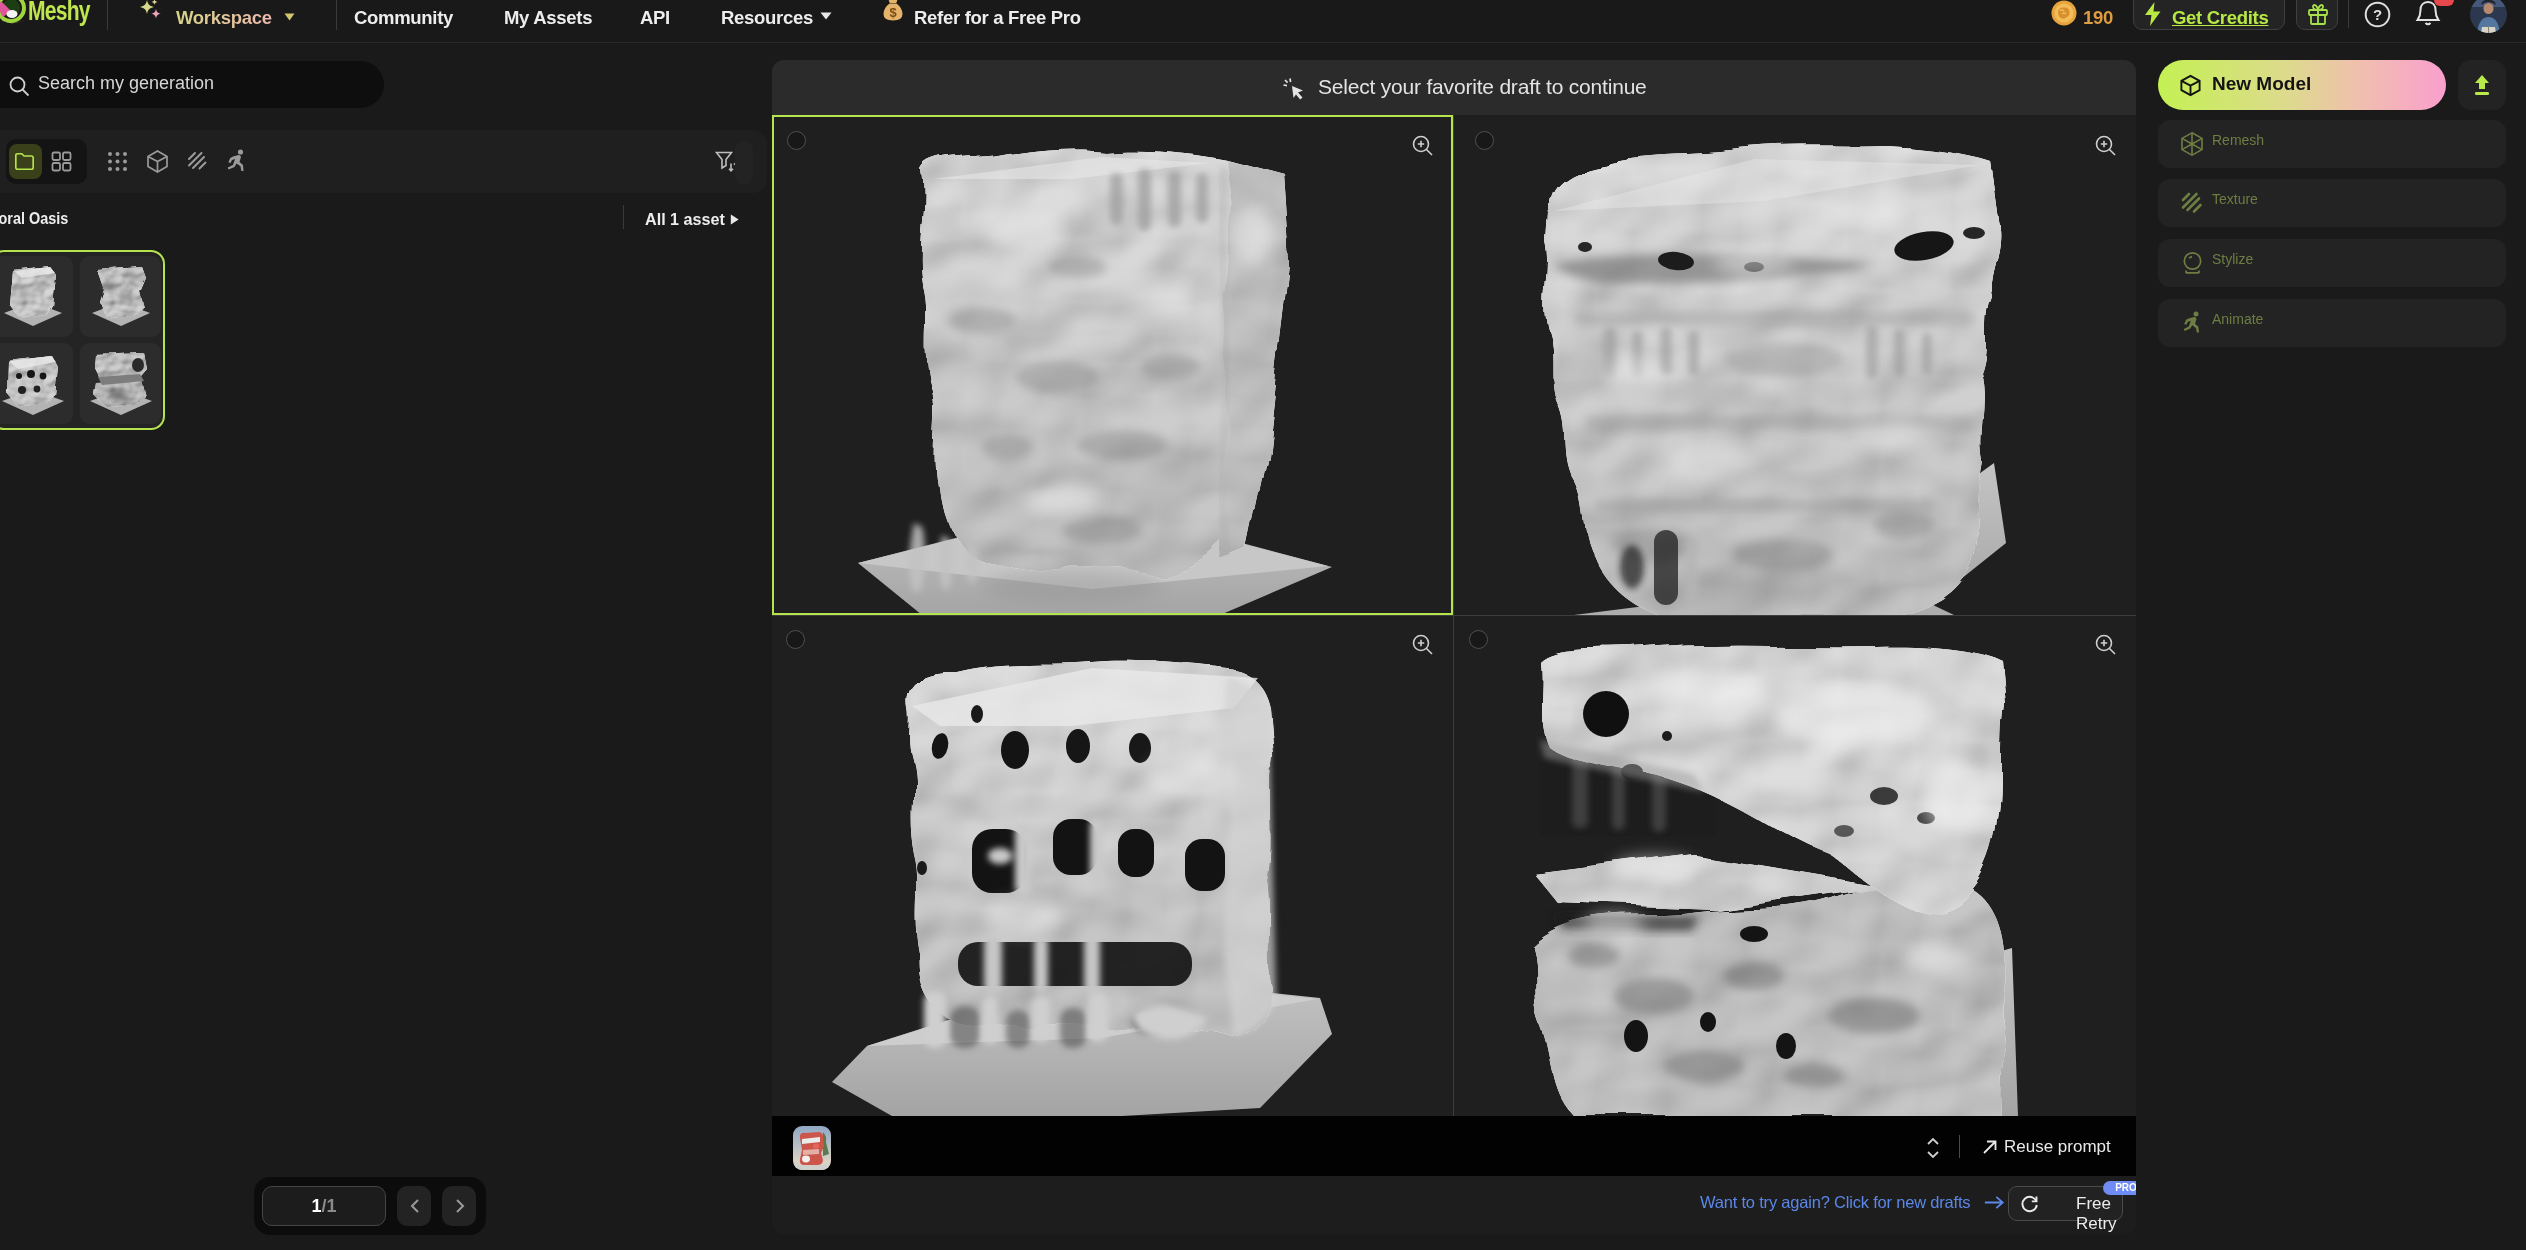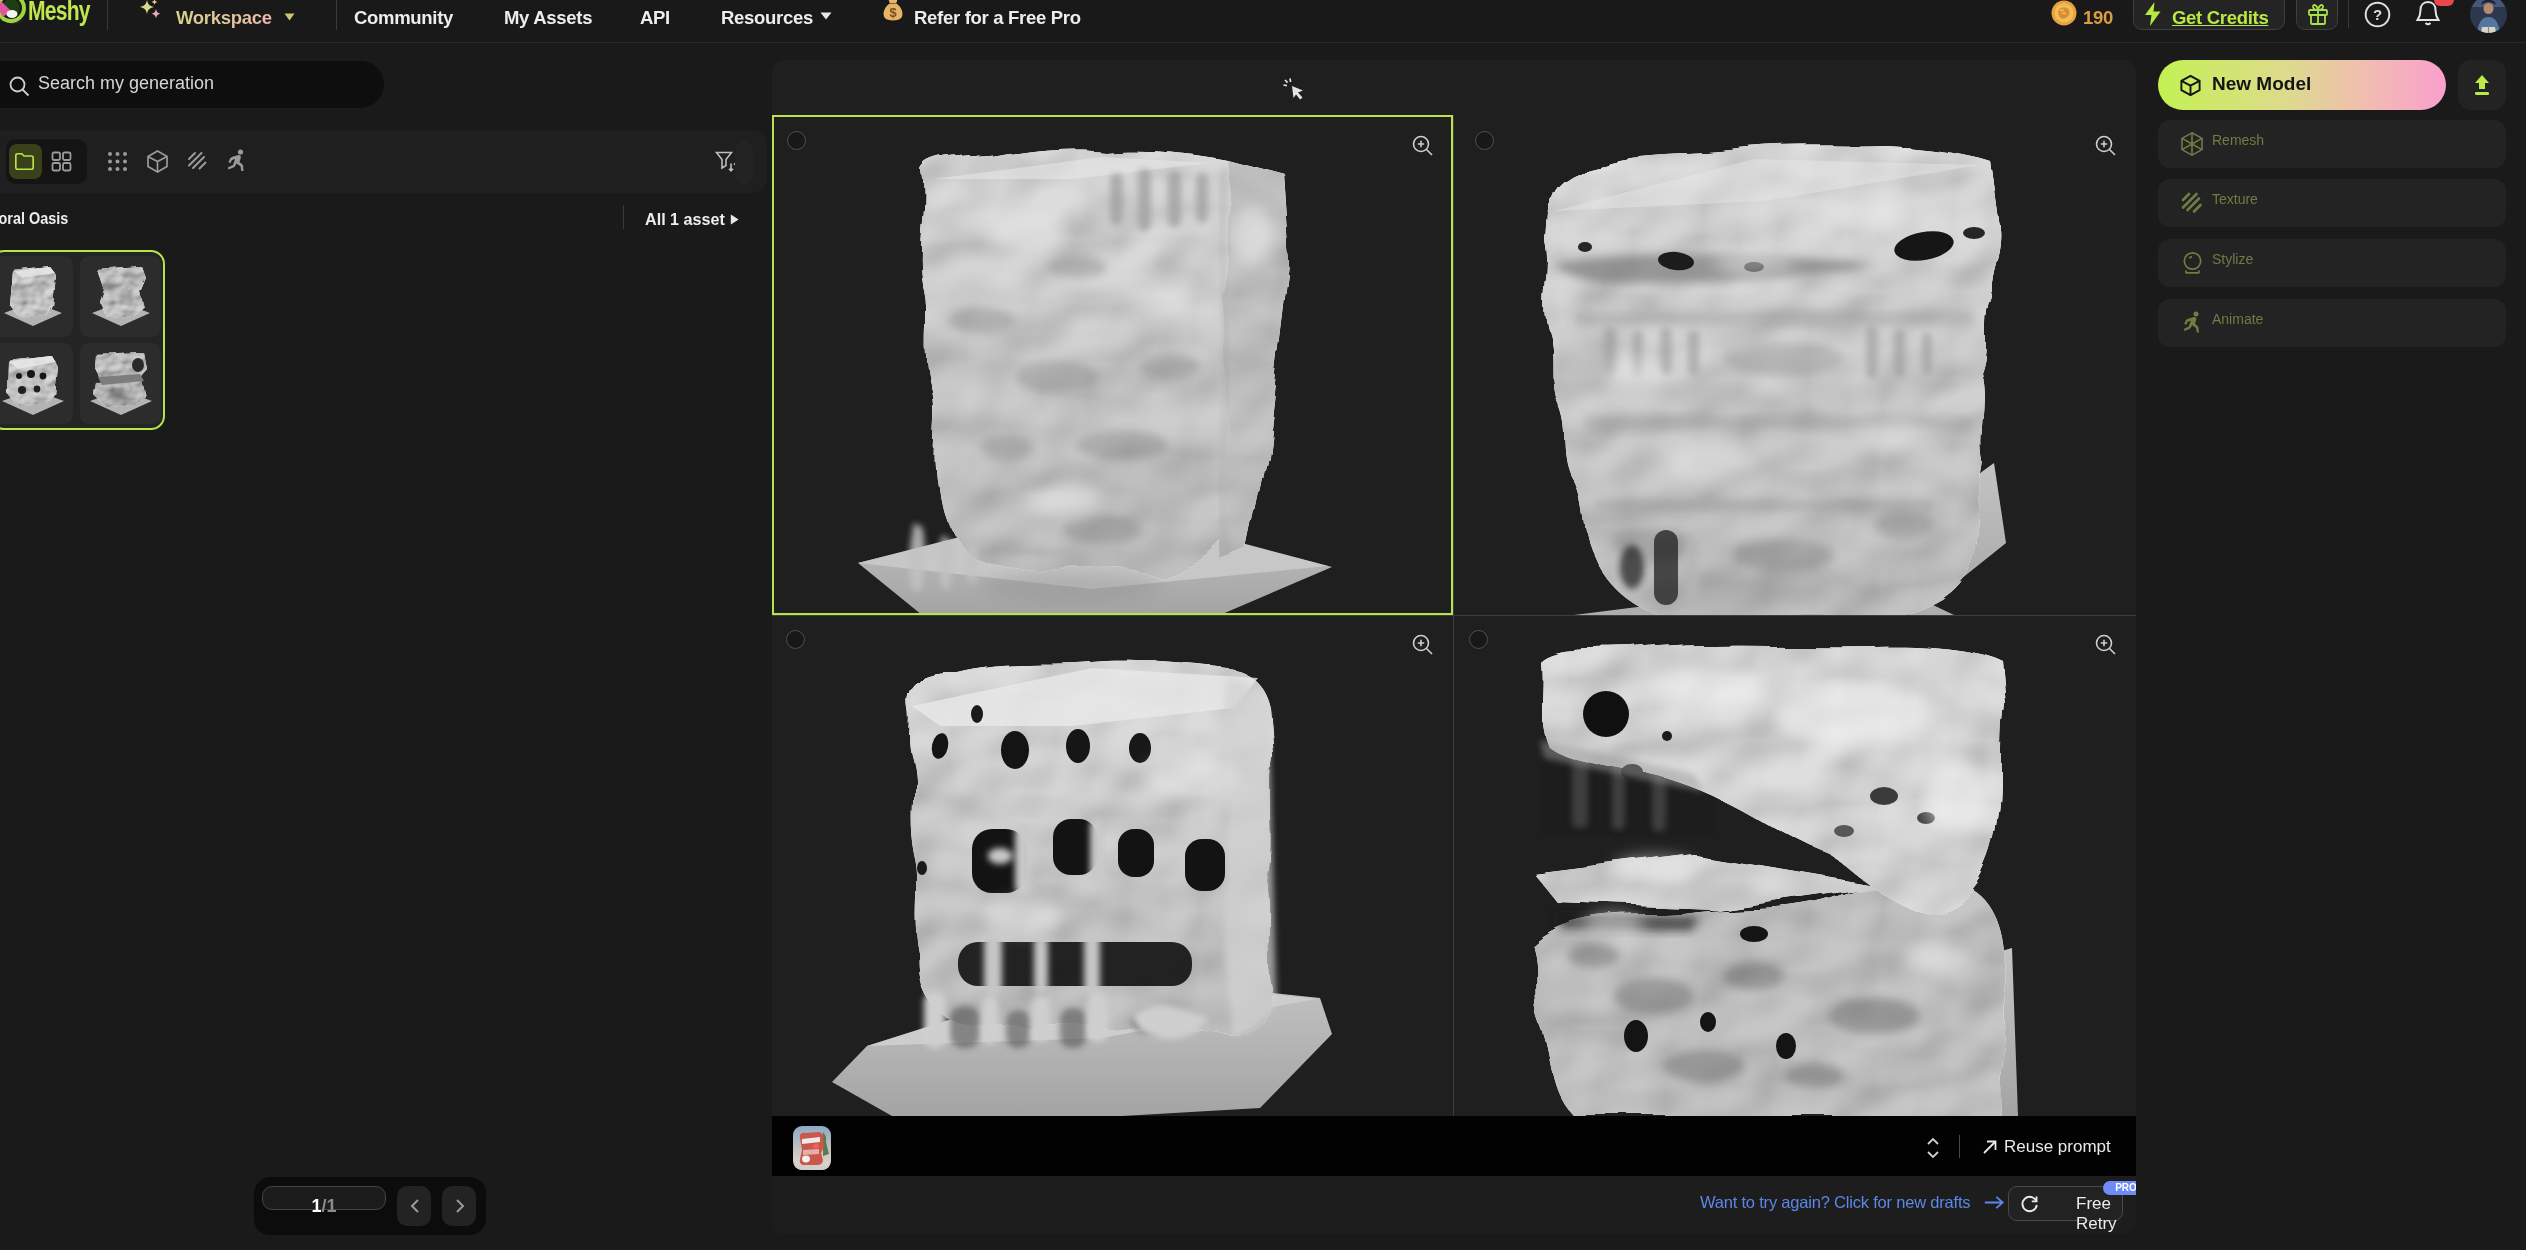--- a/index.html
+++ b/index.html
@@ -27,21 +27,21 @@
   .radio { position:absolute; width:19px; height:19px; border-radius:50%; border:1.5px solid #4f4f4f; background:#181818; z-index:6; }
   .mag { position:absolute; z-index:6; }
   #blackbar { position:absolute; left:0; top:1056px; width:1364px; height:60px; background:#020202; }
   #bstrip { position:absolute; left:0; top:1116px; width:1364px; height:58px; background:#1d1d1d; }
   #bthumb { position:absolute; left:21px; top:1066px; width:38px; height:44px; border-radius:9px; overflow:hidden; z-index:3;}
   #reuse { position:absolute; left:1232px; top:1077px; font-size:17px; color:#e8e8e8; }
   #tryagain { position:absolute; left:928px; top:1133px; font-size:16.5px; color:#5b87e8; letter-spacing:-0.2px; }
   #freeretry { position:absolute; left:1236px; top:1126px; width:115px; height:35px; border:1.5px solid #4a4a4a; border-radius:9px; background:#222222; color:#ececec; font-size:17px; }
   #probadge { position:absolute; left:1331px; top:1121px; width:46px; height:14px; background:#6f8bf5; border-radius:7px; color:#fff; font-size:10px; font-weight:700; text-align:center; line-height:14px; z-index:4;}
   #pag { position:absolute; left:254px; top:1177px; width:232px; height:58px; border-radius:16px; background:#0c0c0c; }
-  #pagbox { position:absolute; left:8px; top:9px; width:124px; height:24px; border:1.5px solid #444; border-radius:10px; background:#1c1c1c; text-align:center; line-height:38px; font-size:18px; color:#fff; font-weight:700;}
+  #pagbox { position:absolute; left:8px; top:9px; width:124px; height:40px; border:1.5px solid #444; border-radius:10px; background:#1c1c1c; text-align:center; line-height:38px; font-size:18px; color:#fff; font-weight:700;}
   .pagbtn { position:absolute; top:9px; width:34px; height:40px; border-radius:10px; background:#232323; }
   #newmodel { position:absolute; left:2158px; top:60px; width:288px; height:50px; border-radius:25px;
      background:linear-gradient(90deg,#c4f153 0%, #ddda8d 45%, #f0bfae 70%, #fa9fce 100%); }
   #newmodel .t { position:absolute; left:54px; top:13px; font-size:19px; font-weight:700; color:#141414; }
   #upbtn { position:absolute; left:2458px; top:60px; width:48px; height:50px; border-radius:13px; background:#232323; }
   .sidebtn { position:absolute; left:2158px; width:348px; height:48px; border-radius:12px; background:#232323; }
   .sidebtn .t { position:absolute; left:54px; top:12px; font-size:14px; color:#6d7d43; }
   .icon { position:absolute; }
 </style>
 </head>
@@ -273,20 +273,23 @@
     <path d="M15 12 L64 10 L67 26 L60 34 L20 36 L14 24 Z" fill="#cfcfcf"></path>
     <path d="M16 40 L62 38 L66 54 L56 63 L24 62 L14 52 Z" fill="#c6c6c6"></path>
   </g>
   <path d="M18 34 L60 31 L64 38 L22 42 Z" fill="#7d7d7d"></path>
   <ellipse cx="58" cy="22" rx="6" ry="7" fill="#2a2a2a"></ellipse>
   <ellipse cx="38" cy="52" rx="9" ry="5" fill="#5a5a5a" opacity="0.8" filter="url(#soft3)"></ellipse>
 </svg></div>
 <div style="position:absolute; left:735px; top:141px; width:18px; height:44px; background:#232323; border-radius:9px;"></div>
 
 <div id="panel">
+  <div id="phead">
+      <div class="t">Select your favorite draft to continue</div>
+    </div>
   <svg class="icon" style="left:510px; top:17px;" width="26" height="26" viewBox="0 0 26 26" fill="none" stroke="#e3e3e3" stroke-width="1.7">
     <path d="M10 9 L21 13.5 L16 15.5 L20.5 20.5 L18.2 22.5 L14 17.5 L11.5 21 Z" fill="#e3e3e3" stroke="none"></path>
     <path d="M8 1.5 L8.6 5 M1.5 8 L5 8.6 M3 3 L5.6 5.6"></path>
   </svg>
   <div id="grid">
     <div class="cell" id="c1" style="left:0; top:0;">
 <svg width="681" height="500" viewBox="0 0 681 500">
   <path d="M86 448 L320 388 L560 452 L448 500 L150 500 Z" fill="url(#gplate)"></path>
   <path d="M86 448 L320 390 L556 451 L320 474 Z" fill="#c7c7c7"></path>
   <g filter="url(#clay)">

